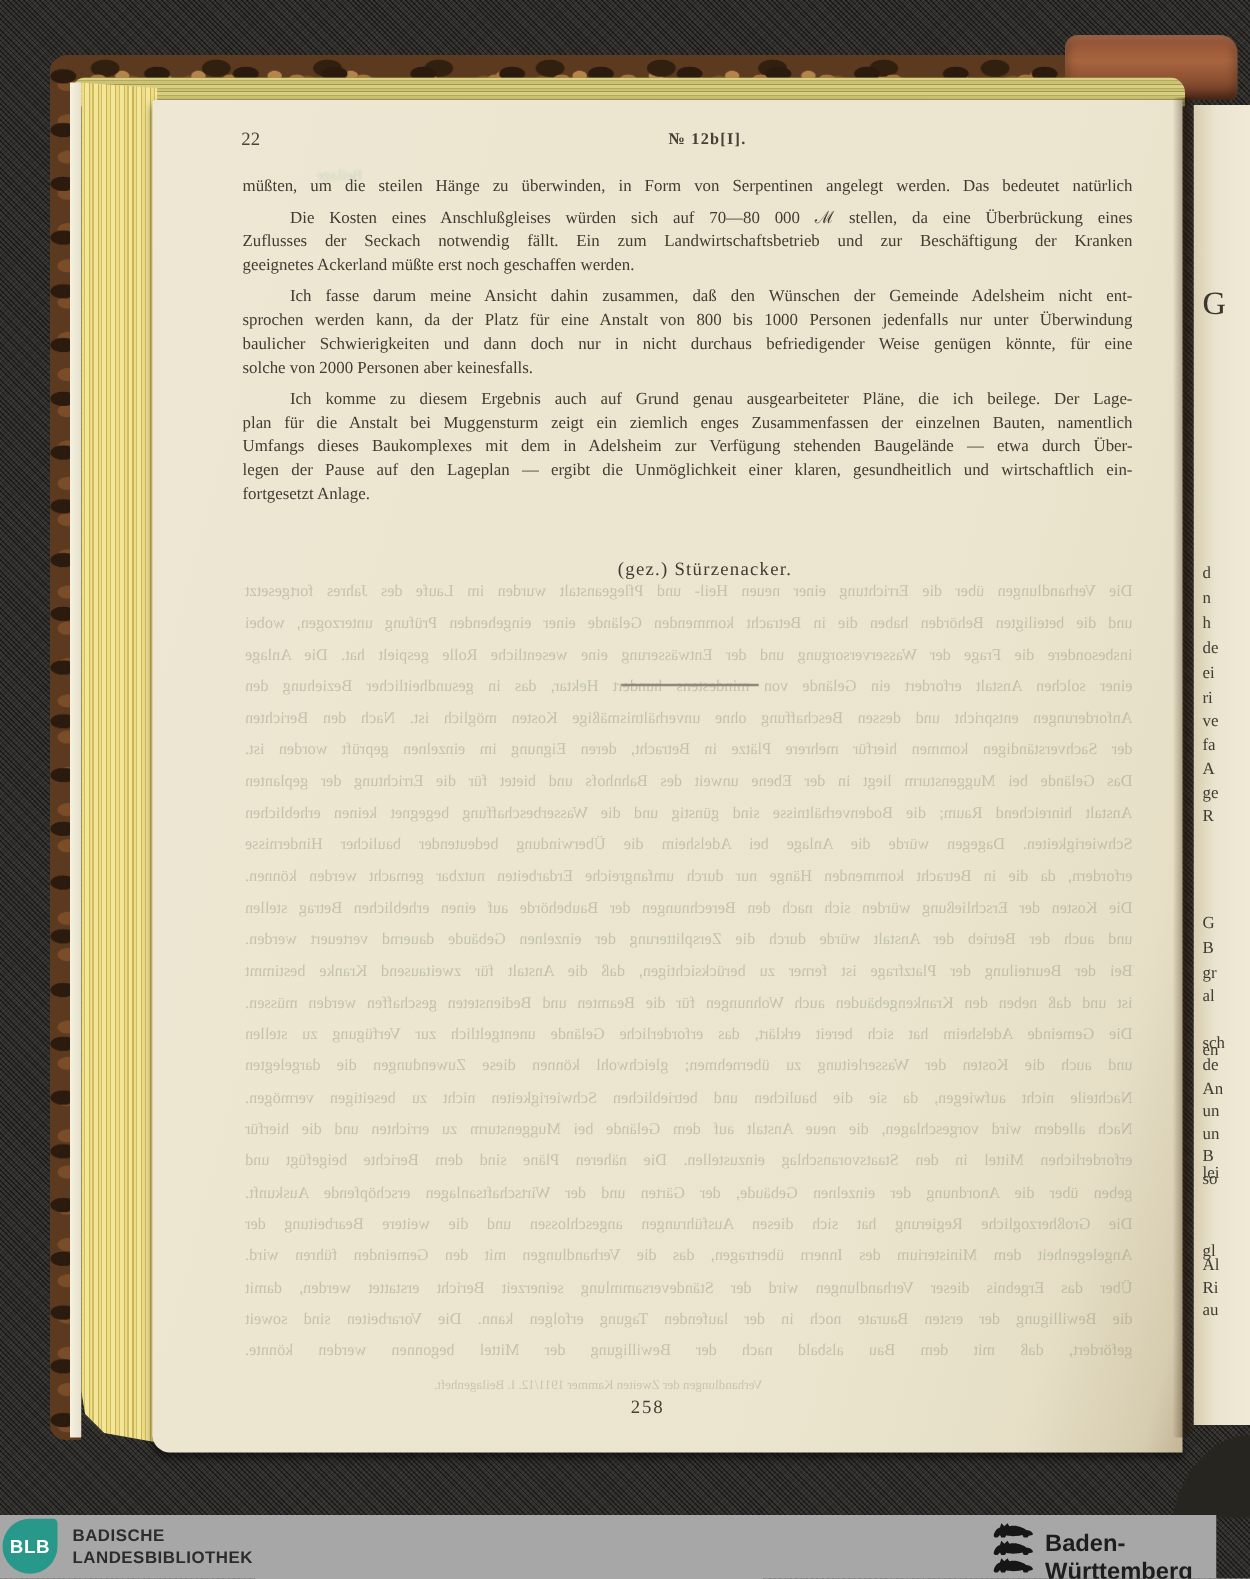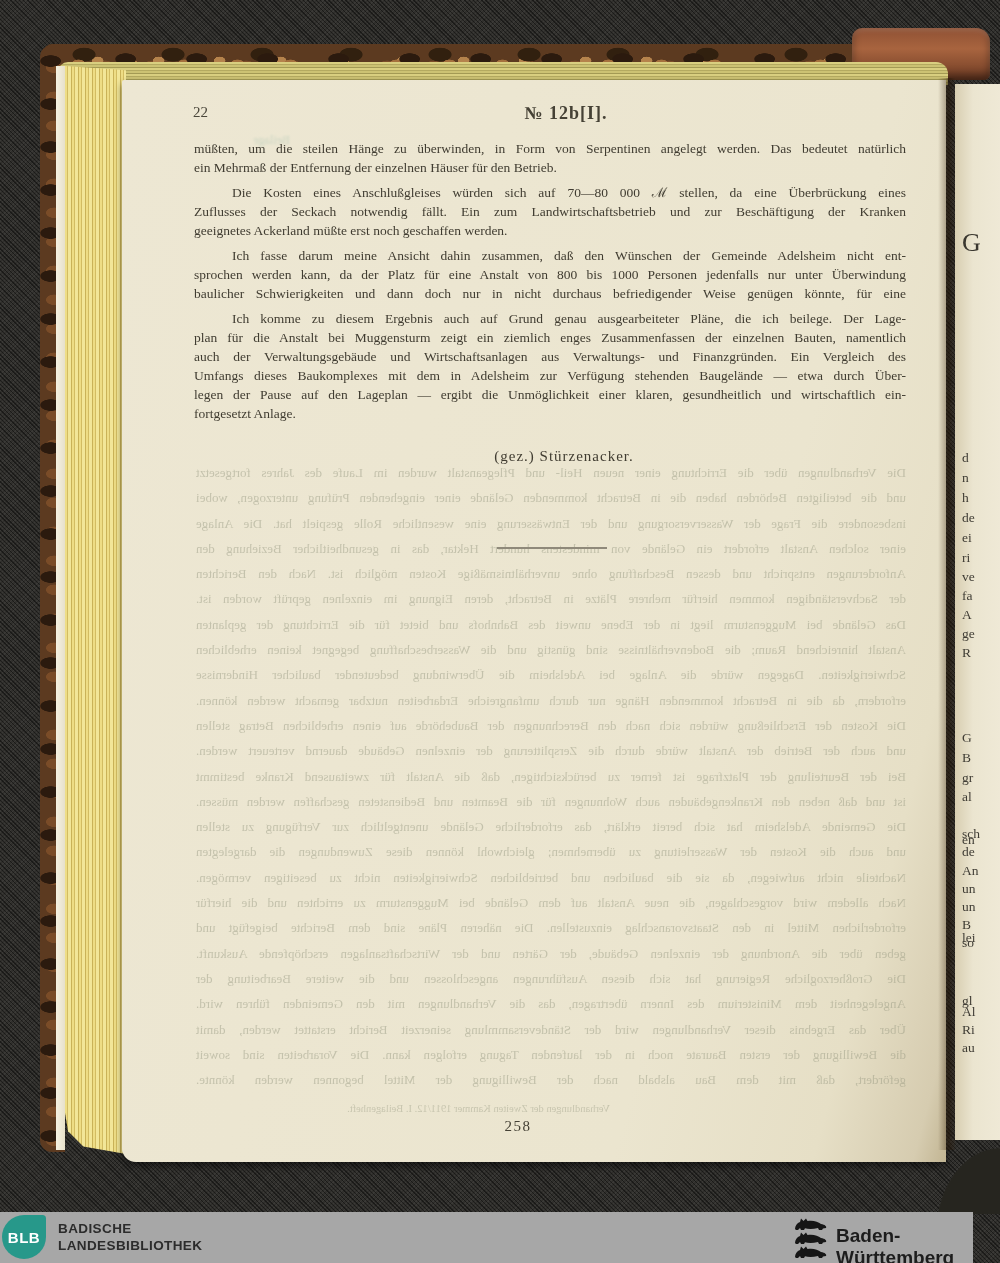--- a/index.html
+++ b/index.html
@@ -42,21 +42,21 @@
   .gutter{position:absolute;left:938px;top:78px;width:17px;height:1072px;
     background:linear-gradient(to right,rgba(70,50,25,0) 0,rgba(70,50,25,.35) 45%,rgba(40,25,10,.55) 62%,rgba(60,40,20,.12) 100%);}
   .page-right{position:absolute;left:955px;top:84px;width:45px;height:1056px;
     background:linear-gradient(to right,#d8ceb1,#ebe5d0 40%,#efe9d6);}
   .shadow-br{position:absolute;left:912px;top:1100px;width:88px;height:114px;
     background:radial-gradient(120% 125% at 100% 118%, #26251f 0 60%, rgba(38,37,31,0) 61%);}
 
   
   .folio{position:absolute;left:193px;top:104px;font-size:15px;color:#4a463a;}
   .running-head{position:absolute;left:196px;top:103px;width:740px;text-align:center;
-    font-size:18px;font-weight:bold;color:#454135;letter-spacing:1px;}
+    font-size:13px;font-weight:bold;color:#454135;letter-spacing:1px;}
   .body-text{position:absolute;left:194px;top:139px;width:712px;
     font-size:13.5px;color:#403c31;}
   .para{margin:0 0 6px 0;}
   .bline{height:19px;line-height:19px;overflow:hidden;text-align:justify;text-align-last:justify;}
   .bline.last{text-align-last:left;}
   .bline.indent{text-indent:38px;}
   .signature{position:absolute;left:194px;top:448px;width:740px;text-align:center;
     font-size:15px;color:#403c31;letter-spacing:1px;}
   .rule{position:absolute;left:497px;top:547px;width:110px;height:1.5px;background:#8f897a;}
   .folio-bottom{position:absolute;left:468px;top:1106px;width:100px;text-align:center;
@@ -161,36 +161,35 @@
       <div class="bl">gefördert, daß mit dem Bau alsbald nach der Bewilligung der Mittel begonnen werden könnte.</div>
     </div>
   <div class="bleed-note">Verhandlungen der Zweiten Kammer 1911/12. I. Beilagenheft.</div>
   <div class="bleed-mark">Beilage</div>
 
   <div class="folio">22</div>
   <div class="running-head">№ 12b[I].</div>
   <div class="body-text" id="body-text">
       <div class="para">
         <div class="bline">müßten, um die steilen Hänge zu überwinden, in Form von Serpentinen angelegt werden. Das bedeutet natürlich</div>
-        <div class="bline last">ein Mehrmaß der Entfernung der einzelnen Häuser für den Betrieb.</div>
       </div>
       <div class="para">
         <div class="bline indent">Die Kosten eines Anschlußgleises würden sich auf 70—80 000 ℳ stellen, da eine Überbrückung eines</div>
         <div class="bline">Zuflusses der Seckach notwendig fällt. Ein zum Landwirtschaftsbetrieb und zur Beschäftigung der Kranken</div>
         <div class="bline last">geeignetes Ackerland müßte erst noch geschaffen werden.</div>
       </div>
       <div class="para">
         <div class="bline indent">Ich fasse darum meine Ansicht dahin zusammen, daß den Wünschen der Gemeinde Adelsheim nicht ent-</div>
         <div class="bline">sprochen werden kann, da der Platz für eine Anstalt von 800 bis 1000 Personen jedenfalls nur unter Überwindung</div>
         <div class="bline">baulicher Schwierigkeiten und dann doch nur in nicht durchaus befriedigender Weise genügen könnte, für eine</div>
+        <div class="bline last">solche von 2000 Personen aber keinesfalls.</div>
       </div>
       <div class="para">
         <div class="bline indent">Ich komme zu diesem Ergebnis auch auf Grund genau ausgearbeiteter Pläne, die ich beilege. Der Lage-</div>
         <div class="bline">plan für die Anstalt bei Muggensturm zeigt ein ziemlich enges Zusammenfassen der einzelnen Bauten, namentlich</div>
-        <div class="bline">auch der Verwaltungsgebäude und Wirtschaftsanlagen aus Verwaltungs- und Finanzgründen. Ein Vergleich des</div>
         <div class="bline">Umfangs dieses Baukomplexes mit dem in Adelsheim zur Verfügung stehenden Baugelände — etwa durch Über-</div>
         <div class="bline">legen der Pause auf den Lageplan — ergibt die Unmöglichkeit einer klaren, gesundheitlich und wirtschaftlich ein-</div>
         <div class="bline last">fortgesetzt Anlage.</div>
       </div>
     </div>
   <div class="signature">(gez.) Stürzenacker.</div>
   <div class="rule"></div>
   <div class="folio-bottom">258</div>
 
   <div class="footer" style="background: rgb(167, 167, 167);">

